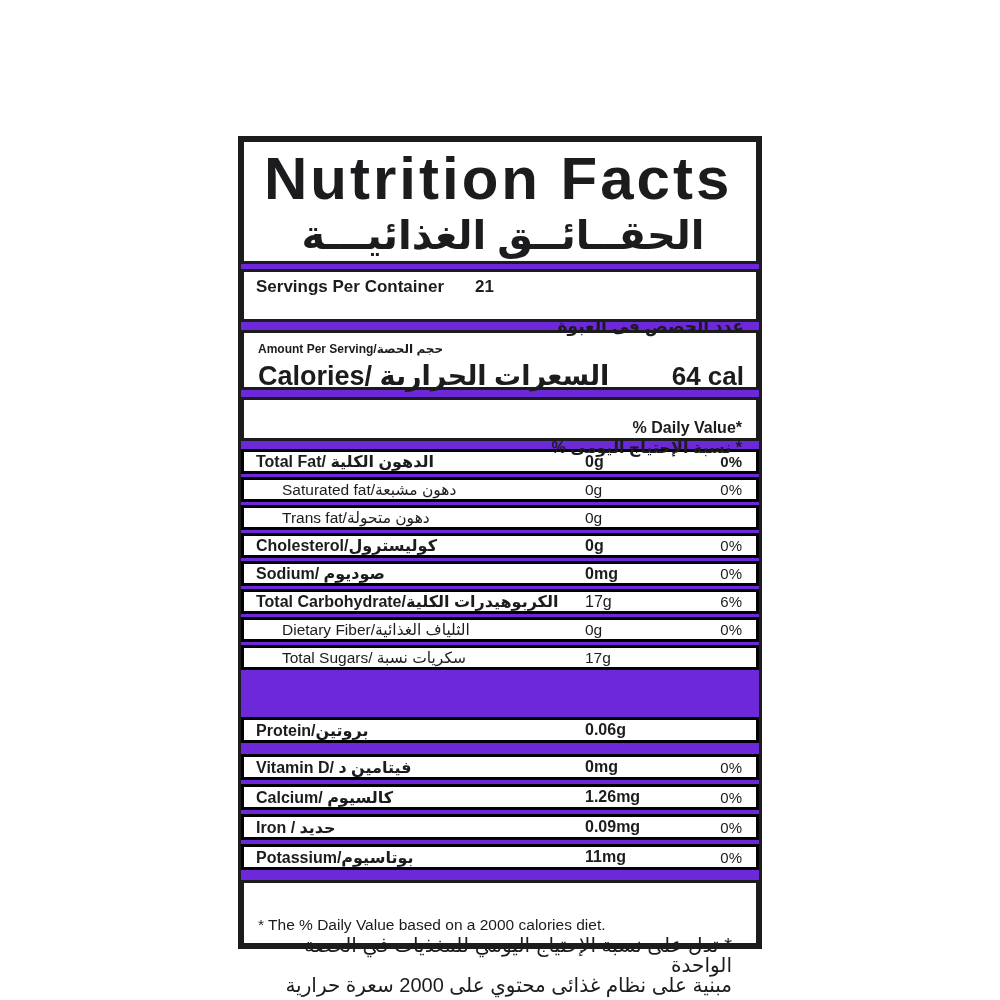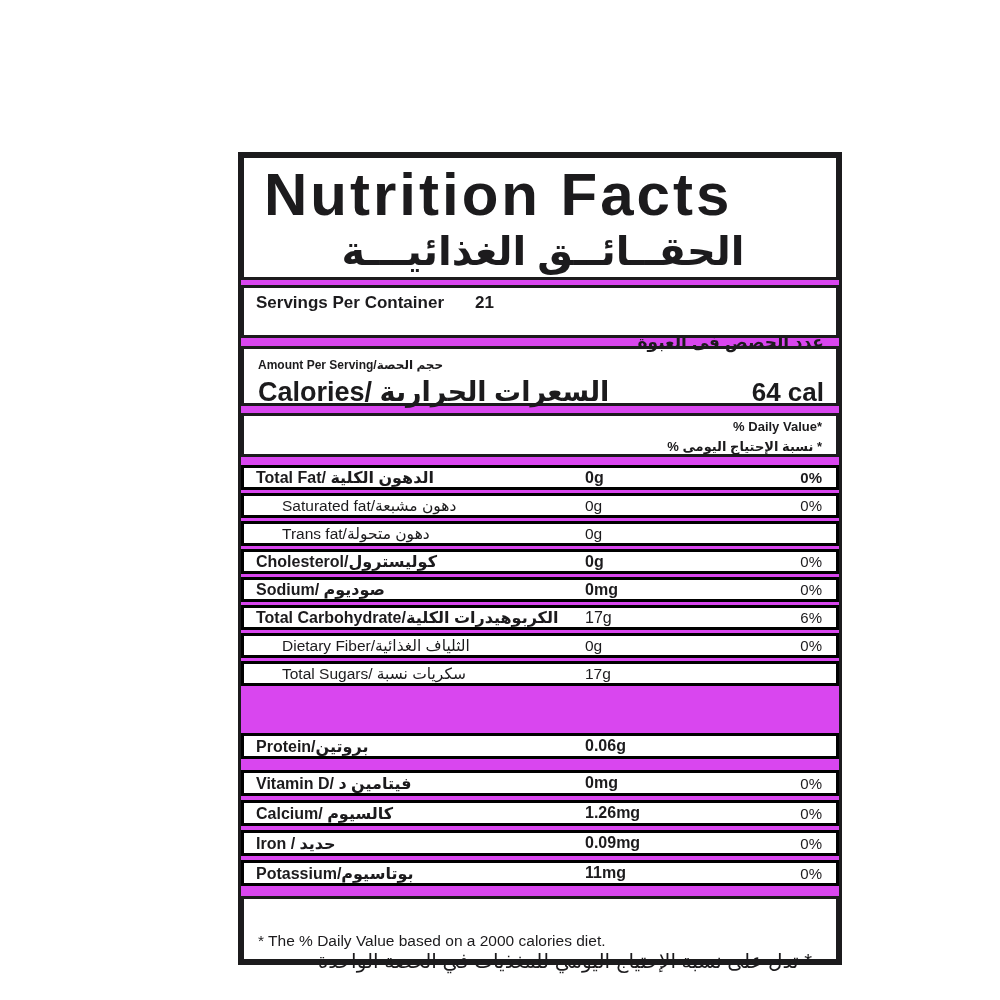--- a/index.html
+++ b/index.html
@@ -5,24 +5,24 @@
   * { box-sizing: border-box; margin: 0; padding: 0; }
   html, body { width: 1000px; height: 1000px; background: #ffffff; }
   body {
     font-family: "Liberation Sans", "DejaVu Sans", sans-serif;
     color: #1c1b1d;
     position: relative;
   }
   .nf {
     position: absolute;
     left: 238px;
-    top: 152px;
-    width: 604px;
+    top: 136px;
+    width: 524px;
     border: 3px solid #1c1b1d;
-    background: #d946ef;
+    background: #6d28d9;
   }
   .sec {
     border: 3px solid #1c1b1d;
     background: #fff;
     width: 100%;
   }
   
   .sec-title { height: 125px; margin-bottom: 5px; padding: 6px 14px 0 20px; overflow: hidden; }
   .title-en {
     font-size: 60px;
@@ -46,21 +46,21 @@
   .sv-lbl-2 { width: 175px; }
   .sv-val { flex: 1; }
   .sv-ar { text-align: right; direction: rtl; margin-top: 40px; }
   
   .sec-amt { height: 60px; margin-bottom: 7px; padding: 5px 12px 0 14px; }
   .aps-line { font-size: 12px; font-weight: bold; line-height: 23px; }
   .cal-line { display: flex; align-items: baseline; }
   .cal-lbl { font-size: 27px; font-weight: bold; line-height: 30px; }
   .cal-val { margin-left: auto; font-size: 26px; font-weight: bold; }
   
-  .sec-dv { height: 44px; margin-bottom: 8px; padding: 1px 14px; text-align: right; font-weight: bold; font-size: 13px; }
+  .sec-dv { height: 44px; margin-bottom: 8px; padding: 18px 14px; text-align: right; font-weight: bold; font-size: 16px; }
   .dv-en { line-height: 20px; }
   .dv-ar { line-height: 20px; direction: rtl; }
   
   .nrow {
     display: flex;
     align-items: center;
     height: 25px;
     margin-bottom: 3px;
     padding: 0 14px 0 12px;
     font-size: 15.5px;
@@ -178,15 +178,16 @@
   </div>
   <div class="nrow b vit vit-last">
     <span class="lbl">Potassium/بوتاسيوم</span>
     <span class="amt">11mg</span>
     <span class="pct">0%</span>
   </div>
 
   <div class="sec sec-foot">
     <div class="fn-en">* The % Daily Value based on a 2000 calories diet.</div>
     <div class="fn-ar" dir="rtl">* تدل على نسبة الإحتياج اليومي للمغذيات في الحصة الواحدة</div>
+    <div class="fn-ar" dir="rtl">مبنية على نظام غذائى محتوي على 2000 سعرة حرارية</div>
   </div>
 
 </div>
 
 </body></html>

